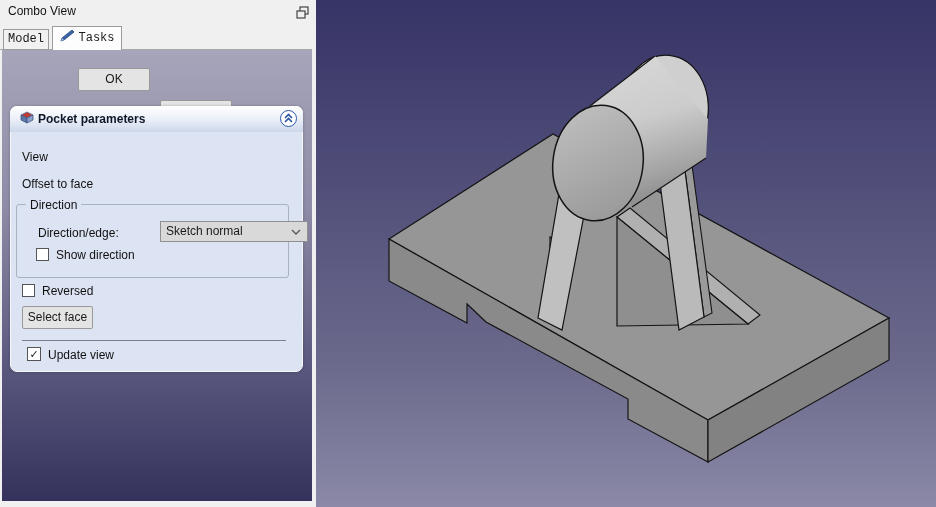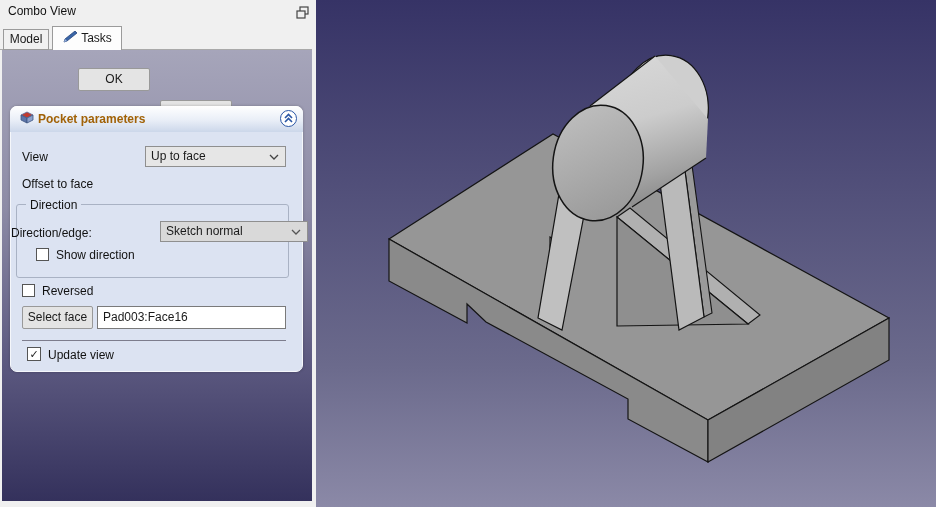--- a/index.html
+++ b/index.html
@@ -8,42 +8,42 @@
   .abs { position:absolute; }
   #stage { position:relative; width:936px; height:507px; background:#f0f0f0; }
 
   
   #left-panel { left:0; top:0; width:316px; height:507px; background:#f0f0f0; }
   #titlebar { left:0; top:0; width:316px; height:25px; background:#f0f0f0; }
   #titlebar .title { left:8px; top:4px; font-size:12px; color:#111; }
   #float-btn { left:295px; top:5px; width:15px; height:15px; cursor:pointer; }
 
   #tabline { left:0; top:49px; width:312px; height:1px; background:#a9a9a9; }
-  .tab { border:1px solid #9b9b9b; text-align:center; }
+  .tab { border:1px solid #9b9b9b; text-align:center;font-family:Liberation Mono, monospace; }
   #tab-model { left:3px; top:29px; width:46px; height:21px; background:#f1f1f1; line-height:19px; }
   #tab-tasks { left:52px; top:26px; width:70px; height:24px; background:#fdfdfd;
                border-bottom:none; line-height:22px; z-index:3; }
   #tab-tasks .pencil { display:inline-block; margin-right:4px; vertical-align:-1px; }
 
   #task-area { left:2px; top:50px; width:310px; height:451px;
                background:linear-gradient(#a6a5ba, #8d8ba6 35%, #5b587f 70%, #34315c); }
   #bottom-strip { left:0; top:501px; width:316px; height:6px; background:#f0f0f0; }
 
   .btn { background:#e4e4e4; border:1px solid #999; border-radius:2px;
          text-align:center; line-height:21px; cursor:pointer; }
   #ok-btn { left:78px; top:68px; width:72px; height:23px; }
   #cancel-btn { left:160px; top:68px; width:72px; height:23px;margin-top:32px; }
 
   
   #card { left:10px; top:106px; width:293px; height:266px; border:1px solid #f5f7fb;
           border-radius:7px; background:#dce3f2; box-shadow:0 0 3px rgba(0,0,0,.25); }
   #card-header { left:10px; top:106px; width:293px; height:26px;
                  background:linear-gradient(#ffffff,#e9eef7 55%,#ccd7ea);
                  border-radius:7px 7px 0 0; }
-  #card-title { left:38px; top:112px; font-weight:bold; color:#a16207; font-size:12px; }
+  #card-title { left:38px; top:112px; font-weight:bold; color:#0f172a; font-size:12px; }
   #pocket-icon { left:19px; top:111px; }
   #collapse-btn { left:280px; top:110px; width:17px; height:17px; background:#fff;
                   border:1px solid #2a56a5; border-radius:50%; cursor:pointer; }
 
   .lbl { position:absolute; font-size:12px; color:#111; }
   .combo { position:absolute; height:21px; background:#e6e6e6; border:1px solid #8f8f8f;
            line-height:19px; padding-left:5px; cursor:pointer; }
   .combo svg { position:absolute; right:6px; top:7px; }
   #type-combo { left:145px; top:146px; width:141px; }
   #dir-combo  { left:160px; top:221px; width:148px; background:#d9d9d9; }
@@ -128,46 +128,39 @@
     </span>
     <span id="card-title" class="abs">Pocket parameters</span>
     <span id="collapse-btn" class="abs">
       <svg width="15" height="15" viewBox="0 0 15 15">
         <polyline points="4,7 7.5,3.5 11,7" fill="none" stroke="#2a56a5" stroke-width="1.6"></polyline>
         <polyline points="4,11 7.5,7.5 11,11" fill="none" stroke="#2a56a5" stroke-width="1.6"></polyline>
       </svg>
     </span>
 
     <span class="lbl" style="left:22px; top:150px;">View</span>
-    <div id="type-combo" class="combo">
-      <span>Up to face</span>
-      <svg width="10" height="6" viewBox="0 0 10 6">
-        <polyline points="1,1 5,5 9,1" fill="none" stroke="#444" stroke-width="1.3"></polyline>
-      </svg>
-    </div>
 
     <span class="lbl" style="left:22px; top:177px;">Offset to face</span>
 
     <div id="dir-group" class="abs"></div>
     <span id="dir-legend" class="abs lbl">Direction</span>
-    <span class="lbl" style="left:11px; top:226px;">Direction/edge:</span>
+    <span class="lbl" style="left:38px; top:226px;">Direction/edge:</span>
     <div id="dir-combo" class="combo">
       <span>Sketch normal</span>
       <svg width="10" height="6" viewBox="0 0 10 6">
         <polyline points="1,1 5,5 9,1" fill="none" stroke="#555" stroke-width="1.3"></polyline>
       </svg>
     </div>
     <span id="show-dir-box" class="checkbox"></span>
     <span class="lbl" style="left:56px; top:248px;">Show direction</span>
 
     <span id="reversed-box" class="checkbox"></span>
     <span class="lbl" style="left:42px; top:284px;">Reversed</span>
 
     <div id="select-face-btn" class="abs btn">Select face</div>
-    <div id="face-field" class="abs">Pad003:Face16</div>
 
     <div id="separator" class="abs"></div>
 
     <span id="update-box" class="checkbox">✓</span>
     <span class="lbl" style="left:48px; top:348px;">Update view</span>
 
     <div id="bottom-strip" class="abs"></div>
   </div>
 
   <div id="viewport" class="abs">

